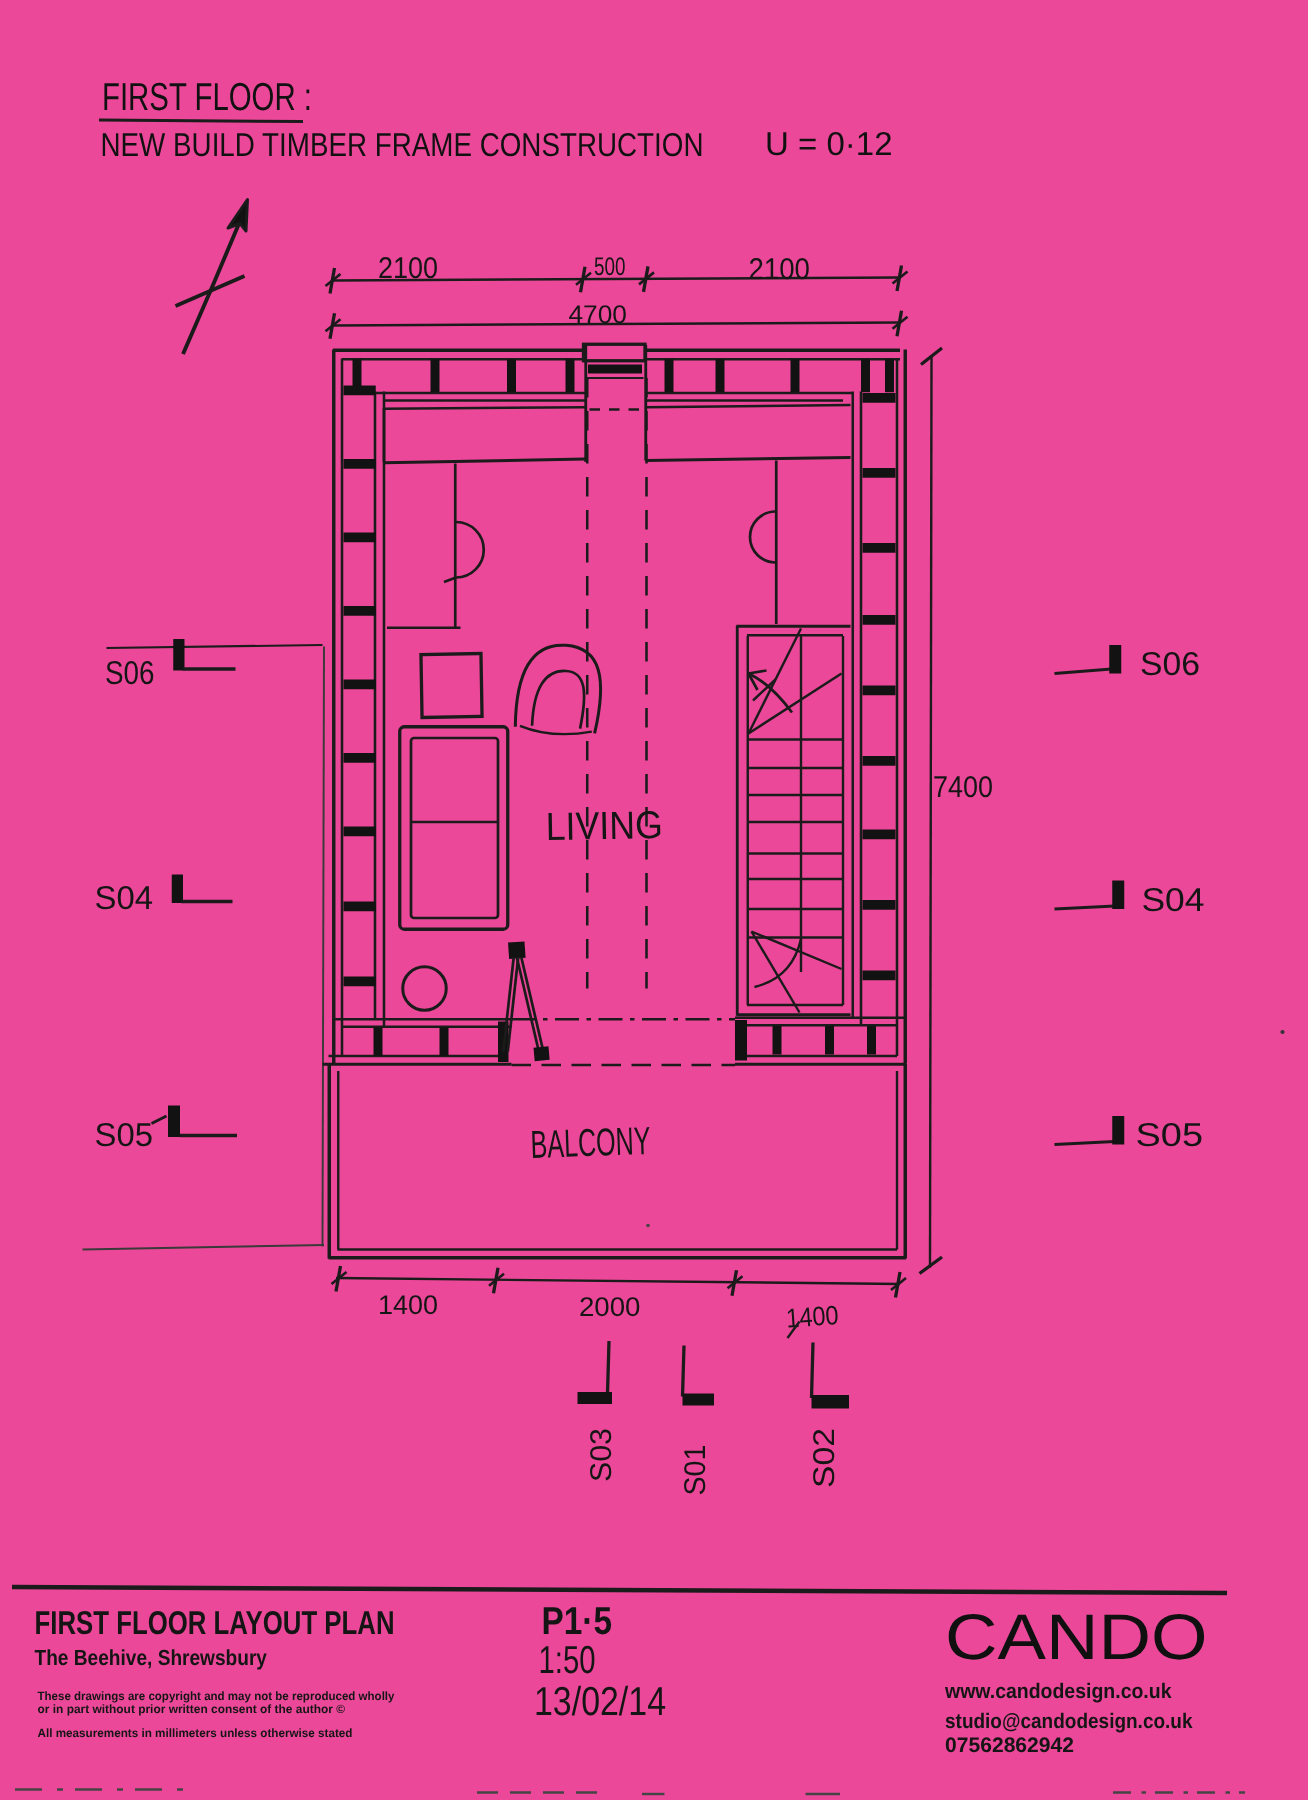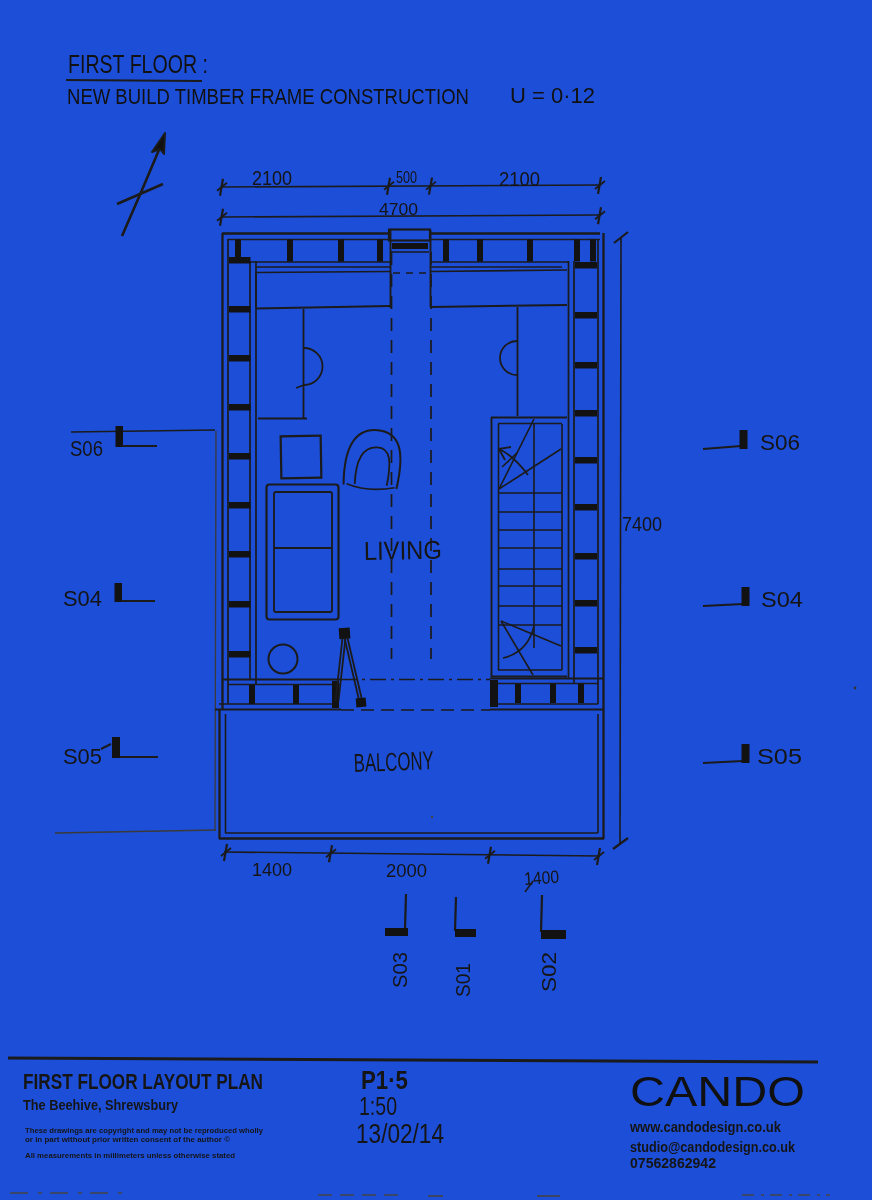--- a/index.html
+++ b/index.html
@@ -1,16 +1,16 @@
 <!DOCTYPE html>
 <html><head>
 <meta charset="utf-8">
 <style>
   html,body { margin:0; padding:0; background:#ffffff; }
-  #page { position:relative; width:872px; height:1200px; background:#1d4ed8; overflow:hidden; }
+  #page { position:relative; width:872px; height:1200px; background:#ec4899; overflow:hidden; }
 </style>
 </head>
 <body>
 <div id="page">
 <svg width="872" height="1200" viewBox="0 0 872 1200" xmlns="http://www.w3.org/2000/svg">
 <text x="68" y="73" font-family="Liberation Sans, sans-serif" font-size="26" letter-spacing="0" fill="#111" font-weight="normal" textLength="140" lengthAdjust="spacingAndGlyphs">FIRST FLOOR :</text>
 <line x1="66" y1="80" x2="202" y2="81" stroke="#1b1b1b" stroke-width="2" stroke-linecap="butt"></line>
 <text x="67" y="104" font-family="Liberation Sans, sans-serif" font-size="22" letter-spacing="0" fill="#111" font-weight="normal" textLength="402" lengthAdjust="spacingAndGlyphs">NEW BUILD TIMBER FRAME CONSTRUCTION</text>
 <text x="510" y="103" font-family="Liberation Sans, sans-serif" font-size="22" letter-spacing="0" fill="#111" font-weight="normal" textLength="85" lengthAdjust="spacingAndGlyphs">U = 0·12</text>
 <path d="M 122 236 L 142 190 L 164 138" stroke="#1b1b1b" stroke-width="2.6" fill="none" stroke-linejoin="round"></path>

